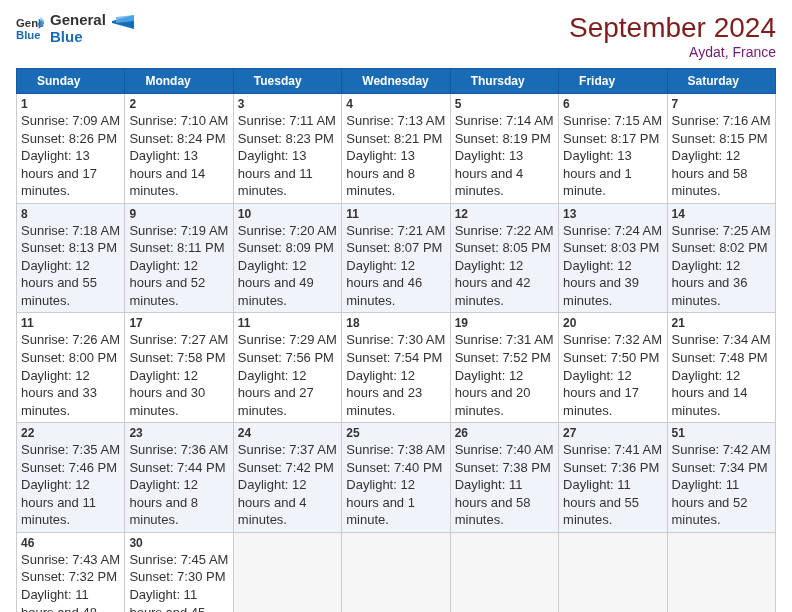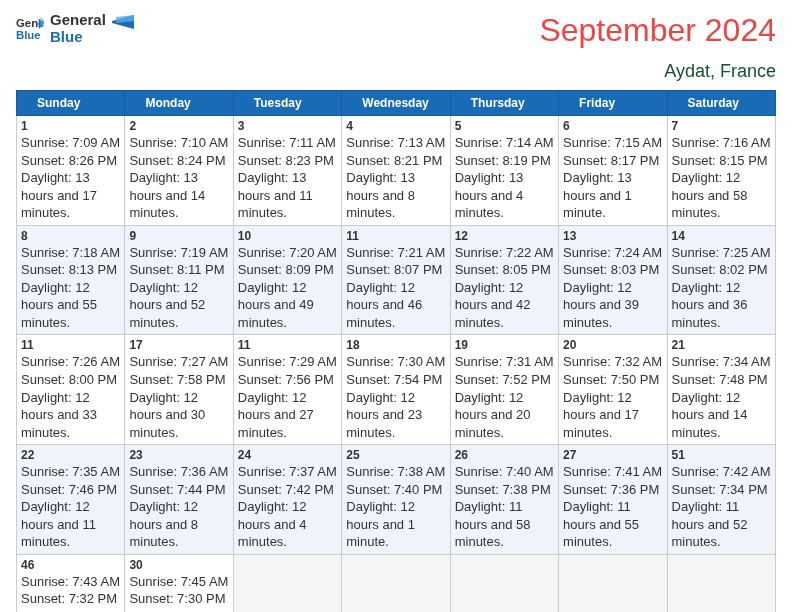--- a/index.html
+++ b/index.html
@@ -29,28 +29,27 @@
       gap: 4px;
     }
     .logo-icon {
       width: 28px;
       height: 28px;
     }
     .title-block {
       text-align: right;
     }
     .month-title {
-      font-size: 32px;
+      font-size: 28px;
       font-weight: normal;
-      color: #ef4444;
+      color: #7f1d1d;
     }
     .location {
-      font-size: 18px;
-      color: #14532d;
-      margin-top: 12px;
+      font-size: 14px;
+      color: #701a75;
     }
     .calendar-table {
       width: 100%;
       border-collapse: collapse;
       flex: 1;
       table-layout: fixed;
     }
     .calendar-table th {
       background-color: #1a6bb5;
       color: white;

